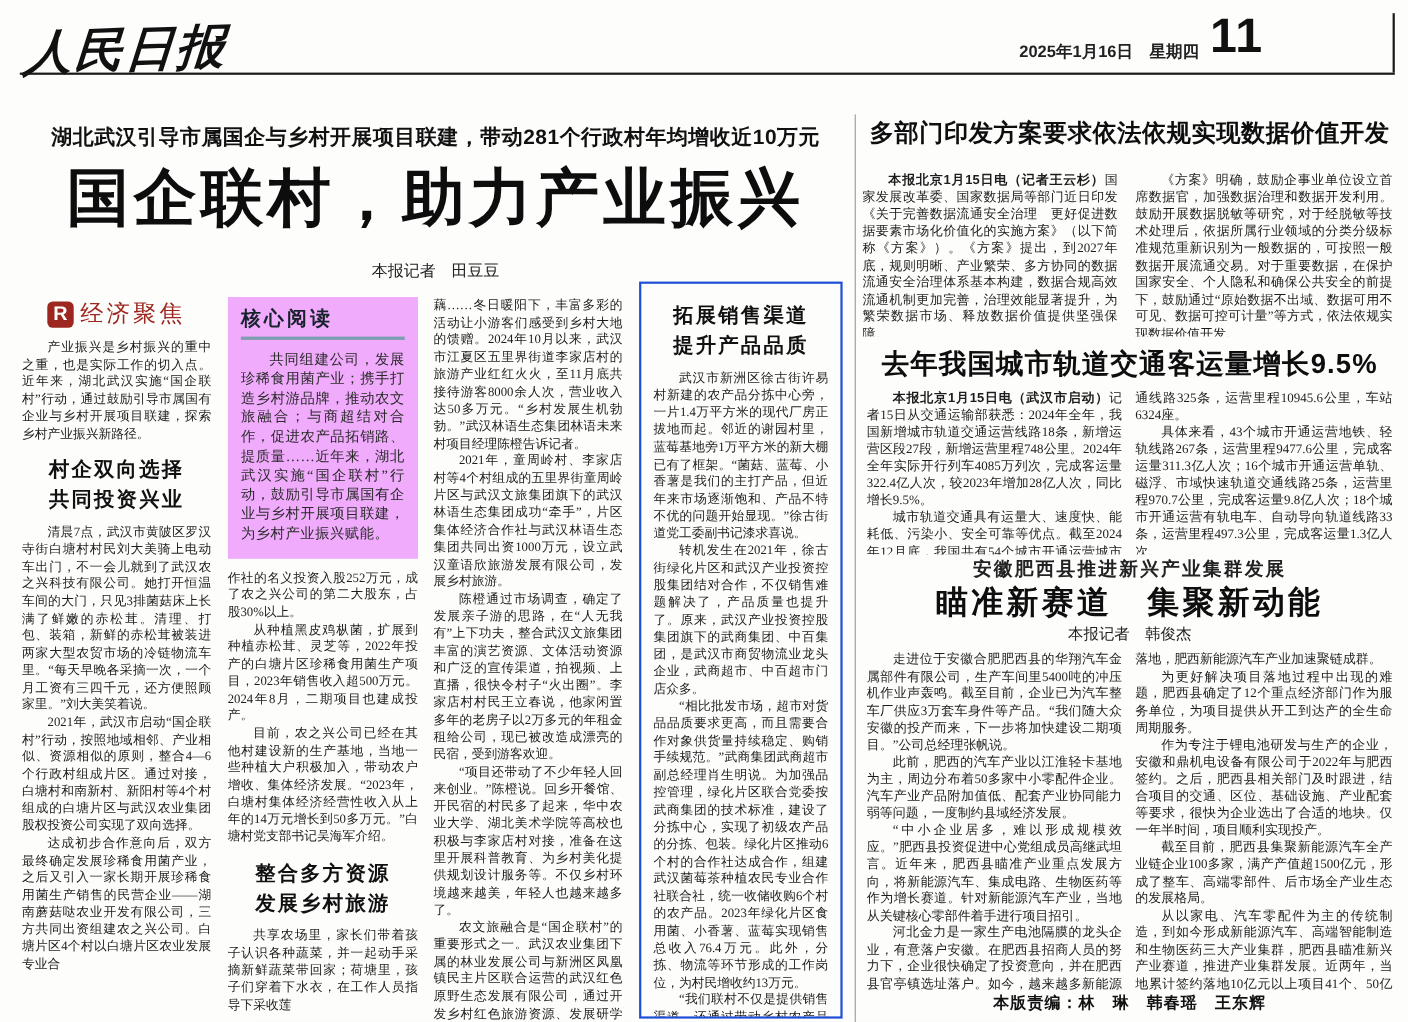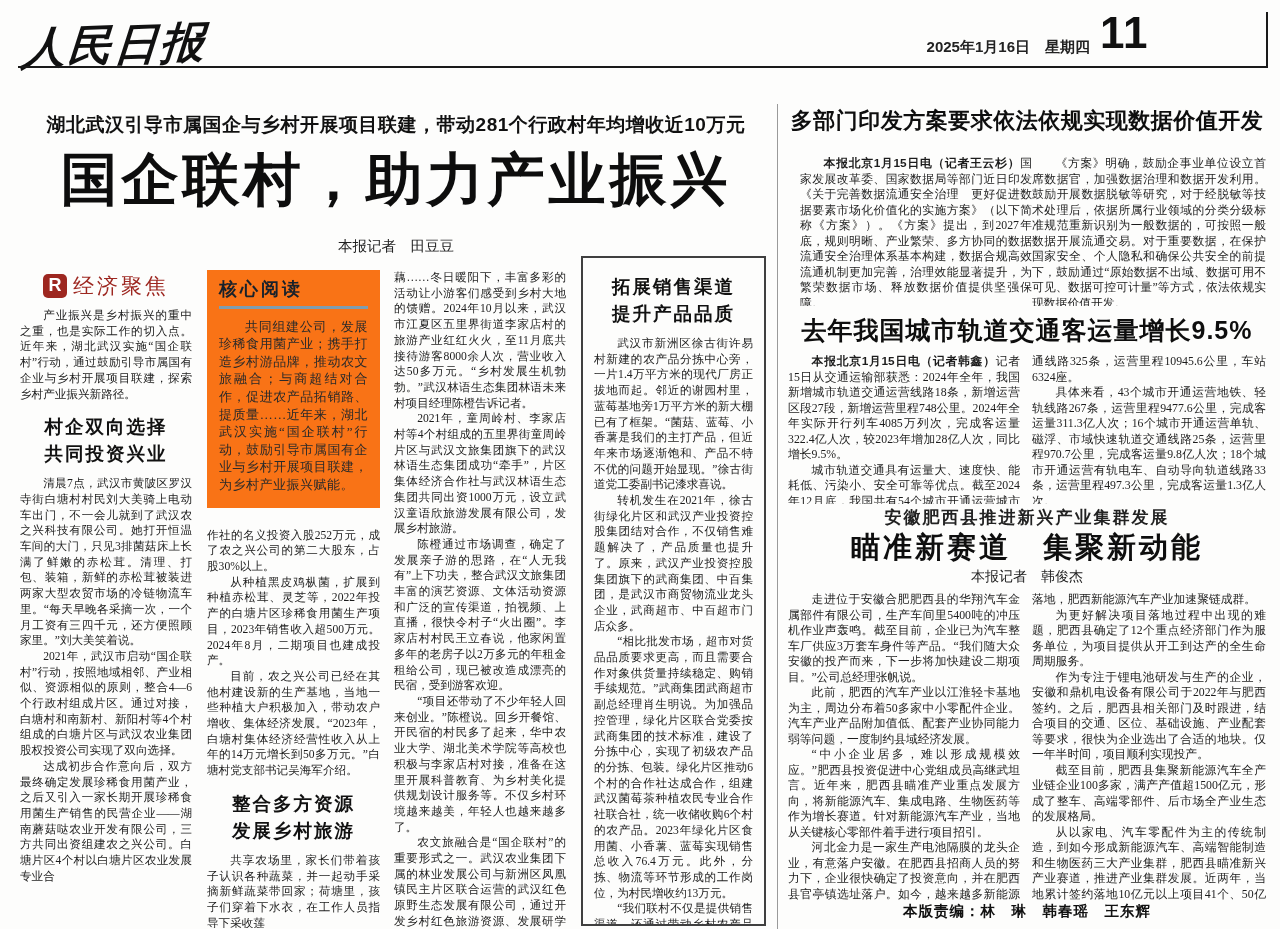--- a/index.html
+++ b/index.html
@@ -35,27 +35,27 @@
   .col p.ni { text-indent:0; }
   .badge-row { display:flex; justify-content:center; align-items:center; gap:6px; margin:4px 0 10px; }
   .badge-r { width:24px; height:24px; background:#9d2720; color:#fff; border-radius:5px;
              font-family:"Liberation Sans",sans-serif; font-weight:bold; font-size:18px;
              display:flex; align-items:center; justify-content:center; }
   .badge-t { font-family:"Liberation Sans",sans-serif; font-weight:normal; font-size:21px;
              letter-spacing:3px; color:#9d2720; }
   .subhead { font-family:"Liberation Sans","DejaVu Sans",sans-serif; font-weight:bold;
              font-size:18.5px; line-height:27px; text-align:center; text-indent:0 !important;
              margin:11px 0 9px; color:#111; letter-spacing:2px;}
-  .core-box { background:#f97316; padding:12px 12px 14px; margin-bottom:20px; }
+  .core-box { background:#f0abfc; padding:12px 12px 14px; margin-bottom:10px; }
   .core-title { font-family:"Liberation Sans",sans-serif; font-weight:bold; font-size:18px;
                 letter-spacing:3px; color:#17212b; }
   .core-rule { height:3px; background:#7f9db0; margin:8px 0 9px; }
   .core-body { font-size:13px; line-height:17.6px; text-align:justify; letter-spacing:0.5px;
                text-indent:2em; color:#2a2a2a; }
-  .red-box { border:2px solid #404040; padding:9px 11px; }
+  .red-box { border:2px solid #1d4ed8; padding:9px 11px; }
   .red-box .subhead { margin-top:6px; }
   
   .vrule { left:777px; top:104px; width:1px; height:846px; background:#9a9a9a; }
   .r-title { width:478px; left:788px; text-align:center; font-family:"Liberation Sans","DejaVu Sans",sans-serif;
              font-weight:bold; color:#0e0e0e; }
   .r-col { overflow:hidden; font-size:11.8px; line-height:15.5px; text-align:justify; }
   .r-col p { text-indent:2em; }
   .r-col p.ni { text-indent:0; }
   .dl { font-family:"Liberation Sans",sans-serif; font-weight:bold; }
   .rp { font-weight:bold; }
@@ -127,30 +127,30 @@
     </div>
     <p>武汉市新洲区徐古街许易村新建的农产品分拣中心旁，一片1.4万平方米的现代厂房正拔地而起。邻近的谢园村里，蓝莓基地旁1万平方米的新大棚已有了框架。“菌菇、蓝莓、小香薯是我们的主打产品，但近年来市场逐渐饱和、产品不特不优的问题开始显现。”徐古街道党工委副书记漆求喜说。</p>
     <p>转机发生在2021年，徐古街绿化片区和武汉产业投资控股集团结对合作，不仅销售难题解决了，产品质量也提升了。原来，武汉产业投资控股集团旗下的武商集团、中百集团，是武汉市商贸物流业龙头企业，武商超市、中百超市门店众多。</p>
     <p>“相比批发市场，超市对货品品质要求更高，而且需要合作对象供货量持续稳定、购销手续规范。”武商集团武商超市副总经理肖生明说。为加强品控管理，绿化片区联合党委按武商集团的技术标准，建设了分拣中心，实现了初级农产品的分拣、包装。绿化片区推动6个村的合作社达成合作，组建武汉菌莓茶种植农民专业合作社联合社，统一收储收购6个村的农产品。2023年绿化片区食用菌、小香薯、蓝莓实现销售总收入76.4万元。此外，分拣、物流等环节形成的工作岗位，为村民增收约13万元。</p>
     <p>“我们联村不仅是提供销售渠道，还通过带动乡村农产品提升品质、丰富品种、推广品牌，最终增强其市场竞争力。”武汉产业投资控股集团党委办公室主任杨廷界说，现在集团已与19个片区结对，覆盖108个行政村。</p>
   </div>
 
   <div class="abs vrule"></div>
 
   <div class="abs r-title" style="top:106px;font-size:22px;letter-spacing:0.5px;">多部门印发方案要求依法依规实现数据价值开发</div>
-  <div class="abs r-col" style="left:800px;top:156px;width:232px;height:150px;">
+  <div class="abs r-col" style="left:784px;top:156px;width:232px;height:150px;">
     <p><span class="dl">本报北京1月15日电</span><span class="rp">（记者王云杉）</span><span>国家发展改革委、国家数据局等部门近日印发《关于完善数据流通安全治理　更好促进数据要素市场化价值化的实施方案》（以下简称《方案》）。《方案》提出，到2027年底，规则明晰、产业繁荣、多方协同的数据流通安全治理体系基本构建，数据合规高效流通机制更加完善，治理效能显著提升，为繁荣数据市场、释放数据价值提供坚强保障。</span></p>
   </div>
   <div class="abs r-col" style="left:1032px;top:156px;width:234px;height:150px;">
     <p>《方案》明确，鼓励企事业单位设立首席数据官，加强数据治理和数据开发利用。鼓励开展数据脱敏等研究，对于经脱敏等技术处理后，依据所属行业领域的分类分级标准规范重新识别为一般数据的，可按照一般数据开展流通交易。对于重要数据，在保护国家安全、个人隐私和确保公共安全的前提下，鼓励通过“原始数据不出域、数据可用不可见、数据可控可计量”等方式，依法依规实现数据价值开发。</p>
   </div>
 
   <div class="abs r-title" style="top:314px;font-size:25px;letter-spacing:1px;">去年我国城市轨道交通客运量增长9.5%</div>
   <div class="abs r-col" style="left:788px;top:354px;width:232px;height:150px;">
-    <p><span class="dl">本报北京1月15日电</span><span class="rp">（记者韩鑫）</span><span>记者15日从交通运输部获悉：2024年全年，我国新增城市轨道交通运营线路18条，新增运营区段27段，新增运营里程748公里。2024年全年实际开行列车4085万列次，完成客运量322.4亿人次，较2023年增加28亿人次，同比增长9.5%。</span></p>
+    <p><span class="dl">本报北京1月15日电</span><span class="rp">（武汉市启动）</span><span>记者15日从交通运输部获悉：2024年全年，我国新增城市轨道交通运营线路18条，新增运营区段27段，新增运营里程748公里。2024年全年实际开行列车4085万列次，完成客运量322.4亿人次，较2023年增加28亿人次，同比增长9.5%。</span></p>
     <p>城市轨道交通具有运量大、速度快、能耗低、污染小、安全可靠等优点。截至2024年12月底，我国共有54个城市开通运营城市轨道交</p>
   </div>
   <div class="abs r-col" style="left:1032px;top:354px;width:234px;height:150px;">
     <p class="ni">通线路325条，运营里程10945.6公里，车站6324座。</p>
     <p>具体来看，43个城市开通运营地铁、轻轨线路267条，运营里程9477.6公里，完成客运量311.3亿人次；16个城市开通运营单轨、磁浮、市域快速轨道交通线路25条，运营里程970.7公里，完成客运量9.8亿人次；18个城市开通运营有轨电车、自动导向轨道线路33条，运营里程497.3公里，完成客运量1.3亿人次。</p>
   </div>
 
   <div class="abs c-kicker">安徽肥西县推进新兴产业集群发展</div>
   <div class="abs r-title c-title">瞄准新赛道　集聚新动能</div>
   <div class="abs c-byline">本报记者　韩俊杰</div>

